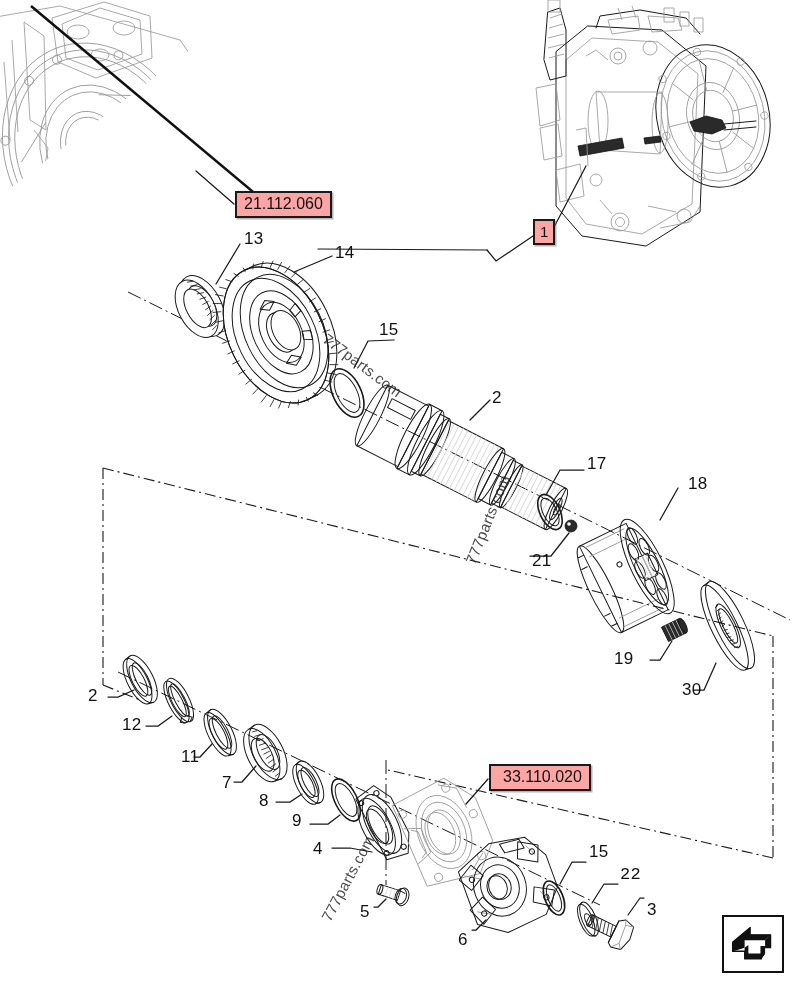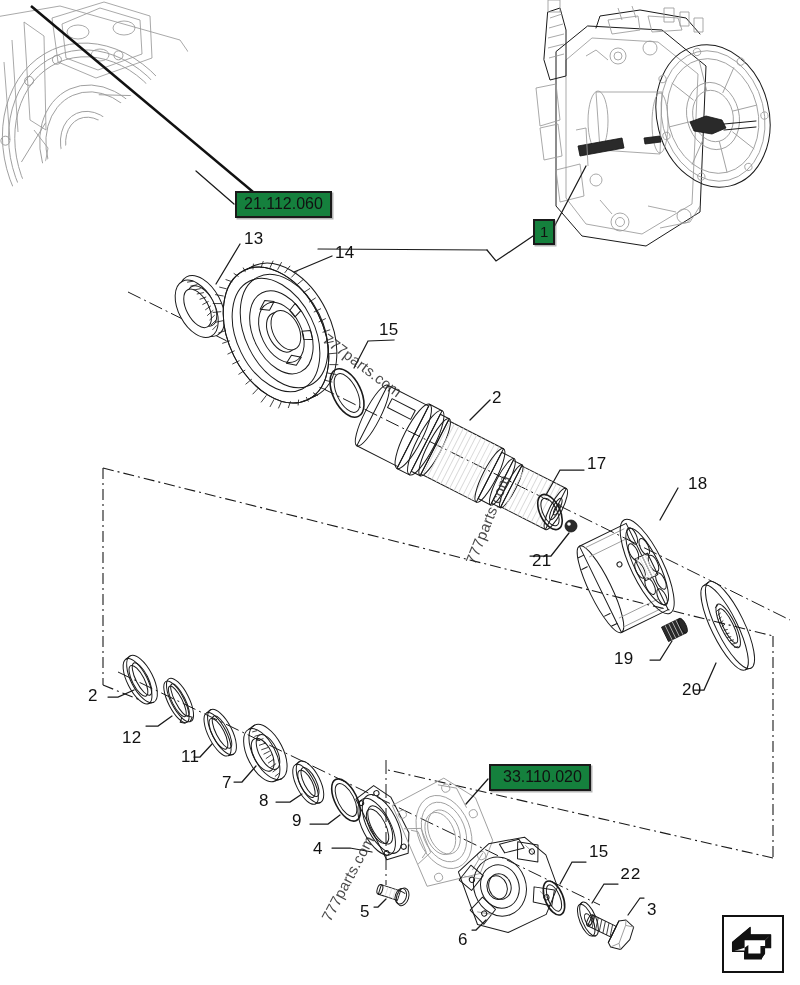--- a/index.html
+++ b/index.html
@@ -26,21 +26,21 @@
     letter-spacing:.2px;
     line-height:1;
     white-space:nowrap;
     font-family:"Liberation Sans","DejaVu Sans",sans-serif;
   }
 
   
   .refbox{
     position:absolute;
     border:2px solid #1a1a1a;
-    background:#15803d;
+    background:#fca5a5;
     font-size:16px;
     color:#111;
     padding:2px 7px 3px 7px;
     line-height:1.15;
     white-space:nowrap;
     box-shadow:1.5px 1.5px 0 rgba(120,120,120,.55);
     font-family:"Liberation Sans","DejaVu Sans",sans-serif;
   }
   .refbox.small{
     padding:2px 5px 3px 5px;
@@ -658,23 +658,23 @@
   <div class="refbox small" style="left:533px;top:219px;">1</div>
 
   <div class="callout" style="left:244px;top:230px;">13</div>
   <div class="callout" style="left:335px;top:244px;">14</div>
   <div class="callout" style="left:379px;top:321px;text-align:right;">15</div>
   <div class="callout" style="left:492px;top:389px;">2</div>
   <div class="callout" style="left:587px;top:455px;">17</div>
   <div class="callout" style="left:688px;top:475px;">18</div>
   <div class="callout" style="left:532px;top:552px;">21</div>
   <div class="callout" style="left:614px;top:650px;">19</div>
-  <div class="callout" style="left:682px;top:681px;">20</div>
+  <div class="callout" style="left:682px;top:681px;">30</div>
   <div class="callout" style="left:88px;top:687px;">2</div>
-  <div class="callout" style="left:122px;top:716px;margin-top:13px;">12</div>
+  <div class="callout" style="left:122px;top:716px;">12</div>
   <div class="callout" style="left:181px;top:748px;">11</div>
   <div class="callout" style="left:222px;top:774px;">7</div>
   <div class="callout" style="left:259px;top:792px;">8</div>
   <div class="callout" style="left:292px;top:812px;">9</div>
   <div class="callout" style="left:313px;top:840px;">4</div>
   <div class="callout" style="left:360px;top:903px;">5</div>
   <div class="callout" style="left:458px;top:931px;">6</div>
   <div class="callout" style="left:589px;top:843px;">15</div>
   <div class="callout" style="left:620px;top:866px;font-family:Liberation Mono, monospace;">22</div>
   <div class="callout" style="left:647px;top:901px;">3</div>

